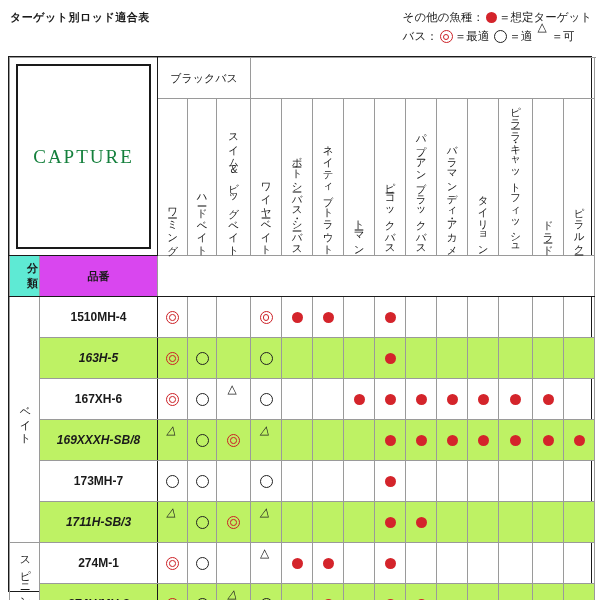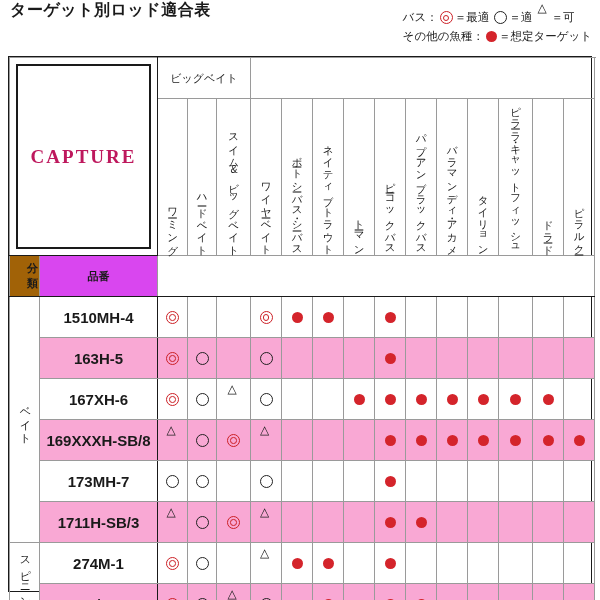--- a/index.html
+++ b/index.html
@@ -7,22 +7,22 @@
     width:600px;height:600px;
     background:#ffffff;
     font-family:"Liberation Sans", sans-serif;
     color:#1a1a1a;
     overflow:hidden;
   }
   .page{position:relative;width:600px;height:600px;box-sizing:border-box;}
 
   
   .title{
-    position:absolute;left:10px;top:0;
-    font-size:16px;font-weight:bold;letter-spacing:0.5px;
+    position:absolute;left:10px;top:10px;
+    font-size:11px;font-weight:bold;letter-spacing:0.5px;
   }
   .legend{
     position:absolute;right:8px;top:8px;
     text-align:left;font-size:11.5px;line-height:19px;
   }
   .legend .row{white-space:nowrap;}
   .legend .lbl{font-weight:normal;}
   .mk{display:inline-block;vertical-align:middle;margin:0 2px;}
   
   .dbl{
@@ -65,22 +65,22 @@
     width:148px;
     border-right:1.5px solid #1a1a1a !important;
     border-bottom:1.5px solid #1a1a1a !important;
     position:relative;background:#fff;
   }
   .logo-inner{
     position:absolute;left:6px;top:6px;right:6px;bottom:6px;
     border:2px solid #1a1a1a;display:flex;align-items:center;justify-content:center;
   }
   .logo-text{
-    font-size:19px;font-weight:bold;letter-spacing:2px;
-    color:#be185d;
+    font-size:19px;font-weight:normal;letter-spacing:2px;
+    color:#15803d;
     font-family:"Liberation Serif", serif;
   }
 
   .grpcell{
     font-size:11px;height:22px;
     border-bottom:0.8px solid #9a9a9a !important;
   }
   .vt{
     writing-mode:vertical-rl;
     text-orientation:upright;
@@ -92,54 +92,54 @@
   }
   .vcell{height:146px;vertical-align:bottom;padding-bottom:3px;}
   .vcell .vt{display:inline-block;}
 
   
   .subhead td{
     background:#efc9c9;height:22px;font-size:11px;font-weight:bold;
     border-top:1.5px solid #1a1a1a !important;
     border-bottom:1.5px solid #1a1a1a !important;
   }
-  .subhead td.cat{background:#a16207;padding-left:16px;}
+  .subhead td.cat{background:#5eead4;padding-left:16px;}
   .subhead td.mdl{background:#d946ef;}
   .subhead td.blank{background:#ffffff;border-left:1.5px solid #1a1a1a !important;}
 
   .catcell{
     width:30px;
     border-right:0.8px solid #9a9a9a !important;
   }
   .catcell .vt{font-size:11px;letter-spacing:1px;}
   .modelcell{
-    width:118px;font-size:15px;font-weight:bold;
+    width:118px;font-size:12px;font-weight:bold;
     border-right:1.5px solid #1a1a1a !important;
   }
   tbody tr{height:41px;}
-  tbody tr.alt td{background:#f9a8d4;}
+  tbody tr.alt td{background:#bef264;font-style:italic;}
   td.markcell{width:36px;}
   .cellmark{display:flex;align-items:center;justify-content:center;height:100%;}
   .bb-end{border-right:0.8px solid #9a9a9a !important;}
 </style>
 </head>
 <body>
 
 <div class="page">
 
   <div class="title">ターゲット別ロッド適合表</div>
 
   <div class="legend">
     <div class="row">
+      <span class="lbl">その他の魚種：</span><span class="mk dot"></span><span>＝想定ターゲット</span>
+    </div>
+    <div class="row">
       <span class="lbl">バス：</span><span class="mk dbl"></span><span>＝最適</span>
       <span class="mk circ"></span><span>＝適</span>
       <span class="mk tri"></span><span>＝可</span>
-    </div>
-    <div class="row">
-      <span class="lbl">その他の魚種：</span><span class="mk dot"></span><span>＝想定ターゲット</span>
     </div>
   </div>
 
   <div class="grid">
     <table>
       <colgroup>
         <col style="width:30px">
           <col style="width:118px">
         <col style="width:30px">
           <col style="width:29px">
@@ -157,21 +157,21 @@
           <col style="width:31px">
       </colgroup>
 
       <tbody>
           <tr>
         <td class="logobox" rowspan="2" colspan="2">
           <div class="logo-inner">
             <span class="logo-text">CAPTURE</span>
           </div>
         </td>
-        <td class="grpcell" colspan="3">ビッグベイト</td>
+        <td class="grpcell" colspan="3">ブラックバス</td>
         <td class="grpcell" colspan="12"></td>
       </tr>
 
       <tr>
         <td class="vcell"><span class="vt">ワーミング</span></td>
         <td class="vcell"><span class="vt">ハードベイト</span></td>
         <td class="vcell"><span class="vt">スイム&amp;ビッグベイト</span></td>
         <td class="vcell"><span class="vt">ワイヤーベイト</span></td>
         <td class="vcell"><span class="vt">ボートシーバス・シーバス</span></td>
         <td class="vcell"><span class="vt">ネイティブトラウト</span></td>

